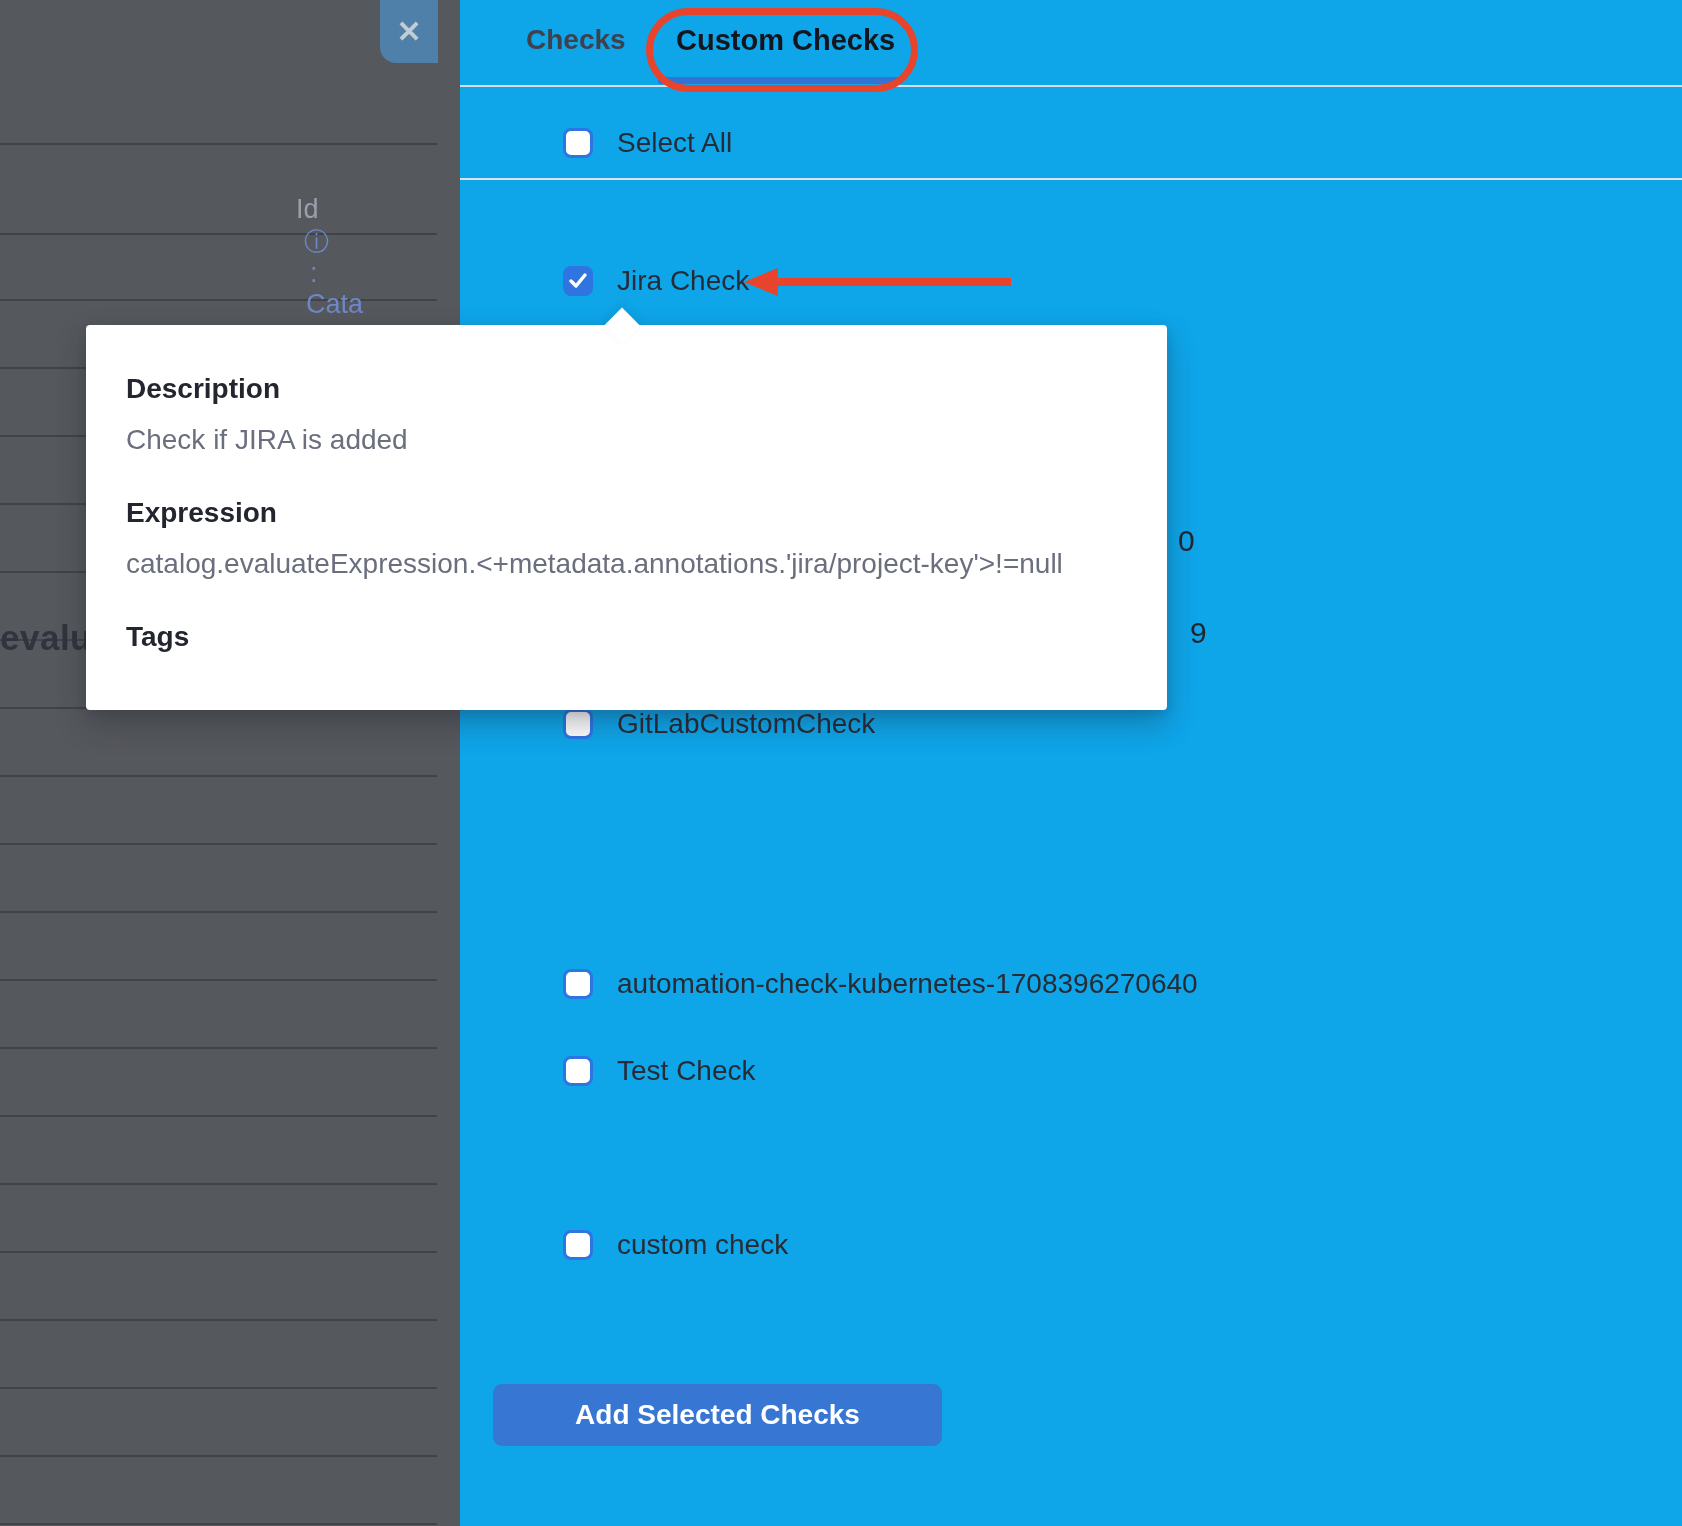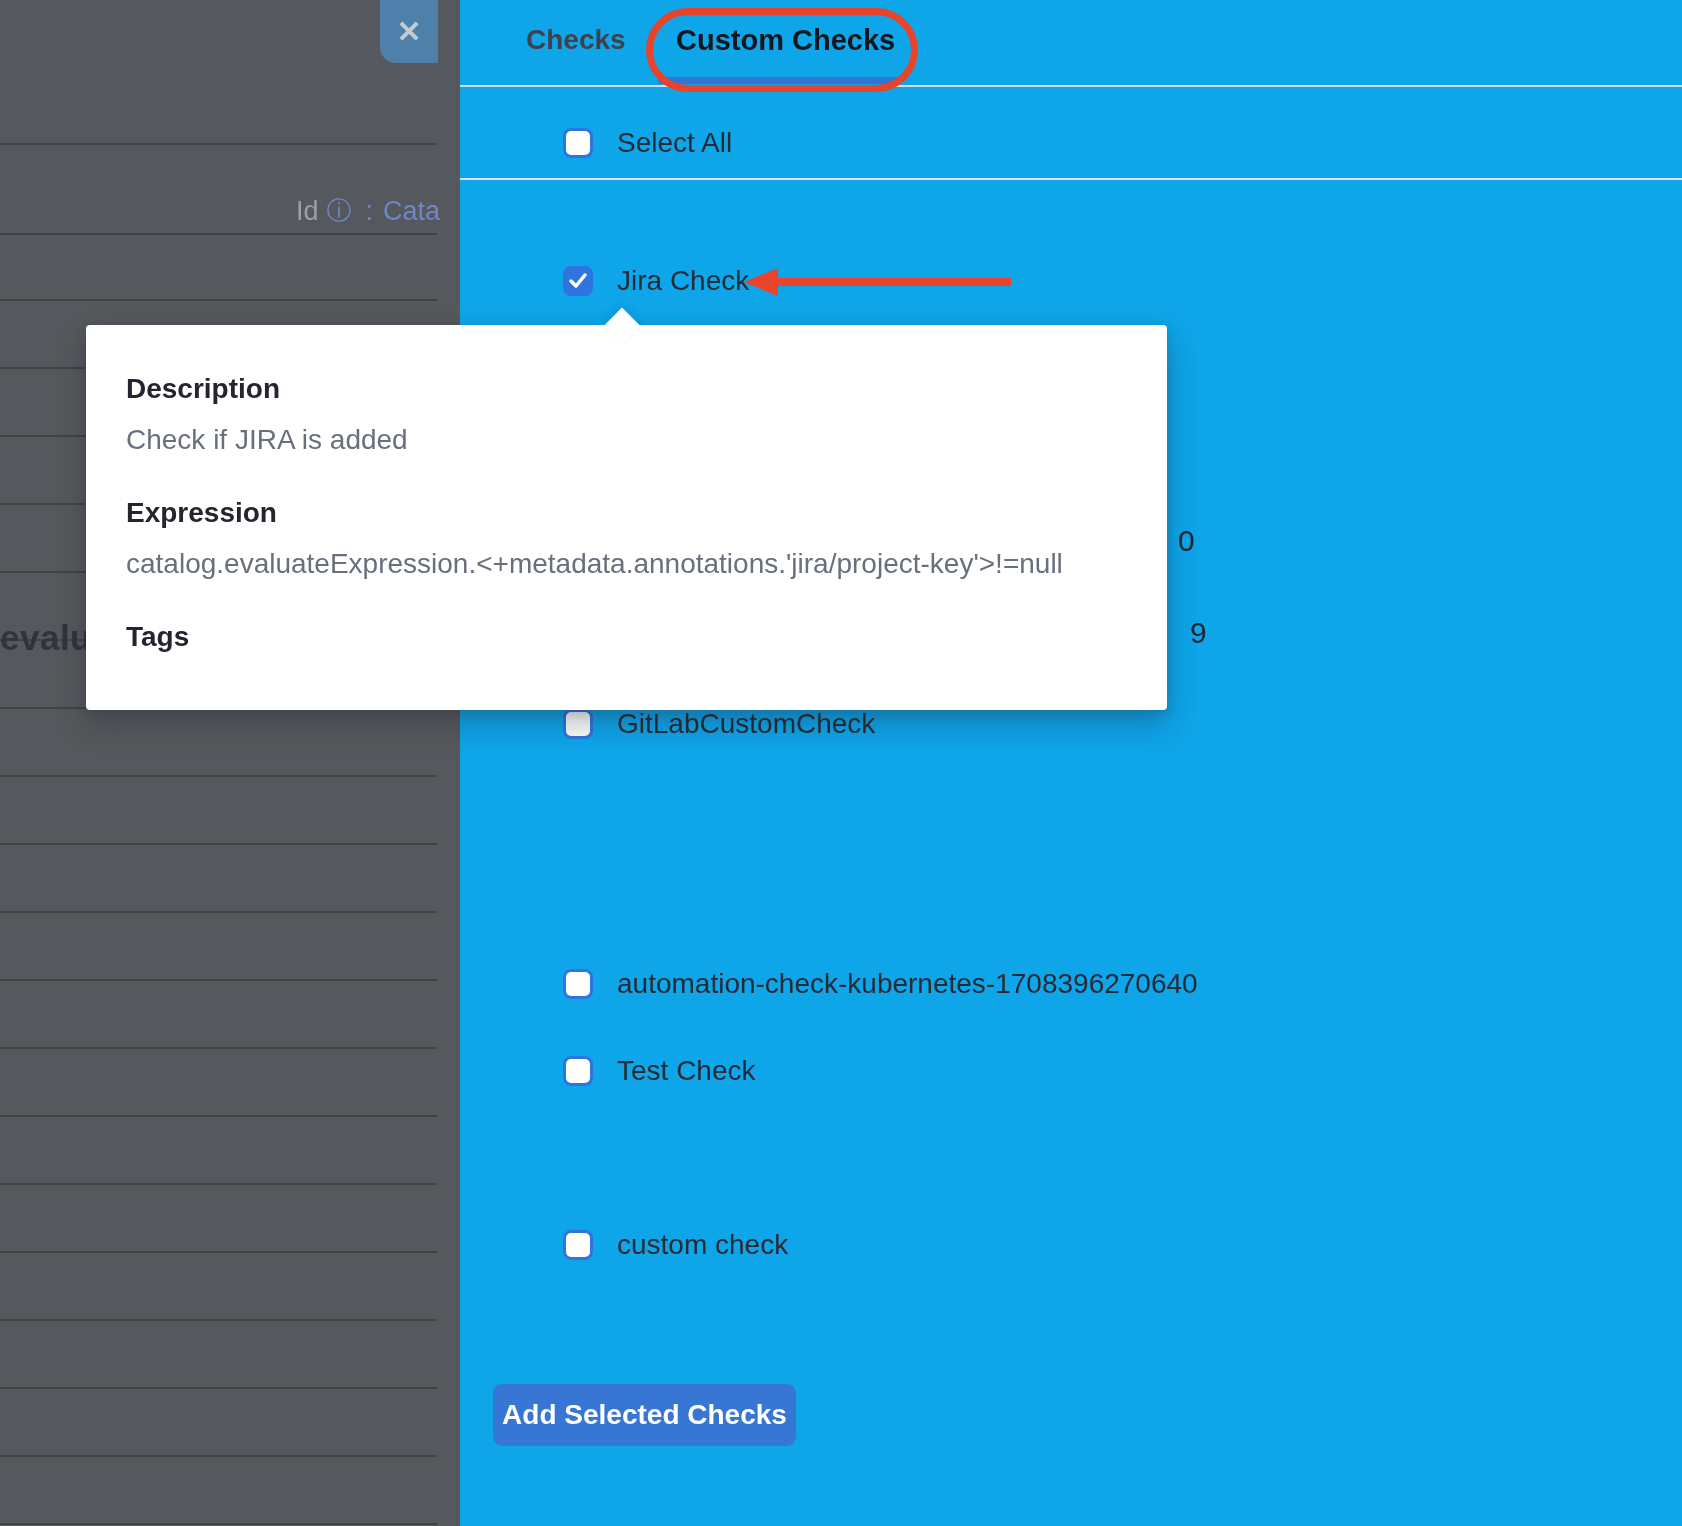--- a/index.html
+++ b/index.html
@@ -6,21 +6,21 @@
   *{box-sizing:border-box;}
   .stage{
     position:relative;width:1682px;height:1526px;overflow:hidden;
     font-family:"Liberation Sans",sans-serif;background:#55585C;
   }
   
   .backdrop{position:absolute;inset:0;z-index:0;}
   .bg-line{position:absolute;left:0;width:437px;height:2px;background:rgba(25,27,31,0.35);}
   .bg-rows{position:absolute;left:0;top:233px;width:437px;height:1293px;
     background:repeating-linear-gradient(to bottom,transparent 0,transparent 66px,rgba(25,27,31,0.35) 66px,rgba(25,27,31,0.35) 68px);}
-  .bg-header{position:absolute;left:296px;top:194px;font-size:27px;display:flex;align-items:flex-end;white-space:nowrap;z-index:1;}
+  .bg-header{position:absolute;left:296px;top:194px;font-size:27px;display:flex;align-items:flex-start;white-space:nowrap;z-index:1;flex-direction:column;}
   .bg-header .id{color:#9AA0AB;}
   .bg-header .info{color:#6D87C8;font-size:25px;margin-left:8px;}
   .bg-header .sep{color:#6D87C8;margin-left:14px;}
   .bg-header .link{color:#6D87C8;margin-left:10px;}
   .bg-partial{position:absolute;left:0;top:618px;font-size:35px;font-weight:bold;color:#31343E;z-index:1;white-space:nowrap;letter-spacing:0.5px;}
   
   .close-btn{position:absolute;left:380px;top:0;width:58px;height:63px;background:#4E80A9;
     border-radius:0 0 0 16px;display:flex;align-items:center;justify-content:center;z-index:9;cursor:pointer;}
   .close-btn span{color:#C3CBD3;font-size:30px;font-weight:bold;line-height:1;}
   
@@ -36,21 +36,21 @@
   
   .check-row{position:absolute;left:0;height:32px;display:flex;align-items:center;cursor:pointer;z-index:20;padding-left:38px;}
   .cb{width:30px;height:30px;margin-left:65px;border:3px solid #2E75E2;border-radius:8px;background:#fff;flex:none;position:relative;}
   .cb.checked{background:#2E75E2;}
   .cb svg{position:absolute;left:0;top:0;}
   .check-label{margin-left:24px;font-size:28px;color:#272B35;white-space:nowrap;}
   .fragment{position:absolute;font-size:30px;color:#22262E;z-index:20;}
   
   .arrow-svg{position:absolute;left:280px;top:262px;z-index:30;}
   
-  .add-btn{position:absolute;left:33px;top:1384px;width:303px;height:62px;background:#3776D3;border:none;
+  .add-btn{position:absolute;left:33px;top:1384px;width:449px;height:62px;background:#3776D3;border:none;
     border-radius:9px;color:#ffffff;font-size:28px;font-weight:bold;font-family:"Liberation Sans",sans-serif;
     display:flex;align-items:center;justify-content:center;cursor:pointer;z-index:20;}
   
   .tooltip{position:absolute;left:86px;top:325px;width:1081px;height:385px;background:#ffffff;border-radius:4px;
     box-shadow:0 14px 30px rgba(30,34,48,0.30),0 3px 10px rgba(30,34,48,0.15);z-index:60;}
   .tooltip .caret{position:absolute;left:523px;top:-12px;width:26px;height:26px;background:#ffffff;
     transform:rotate(45deg);box-shadow:-3px -3px 8px rgba(30,34,48,0.08);}
   .tt-heading{position:absolute;left:40px;font-size:28px;font-weight:bold;color:#23262F;white-space:nowrap;}
   .tt-body{position:absolute;left:40px;font-size:28px;color:#6A6F7E;white-space:nowrap;}
 </style>

